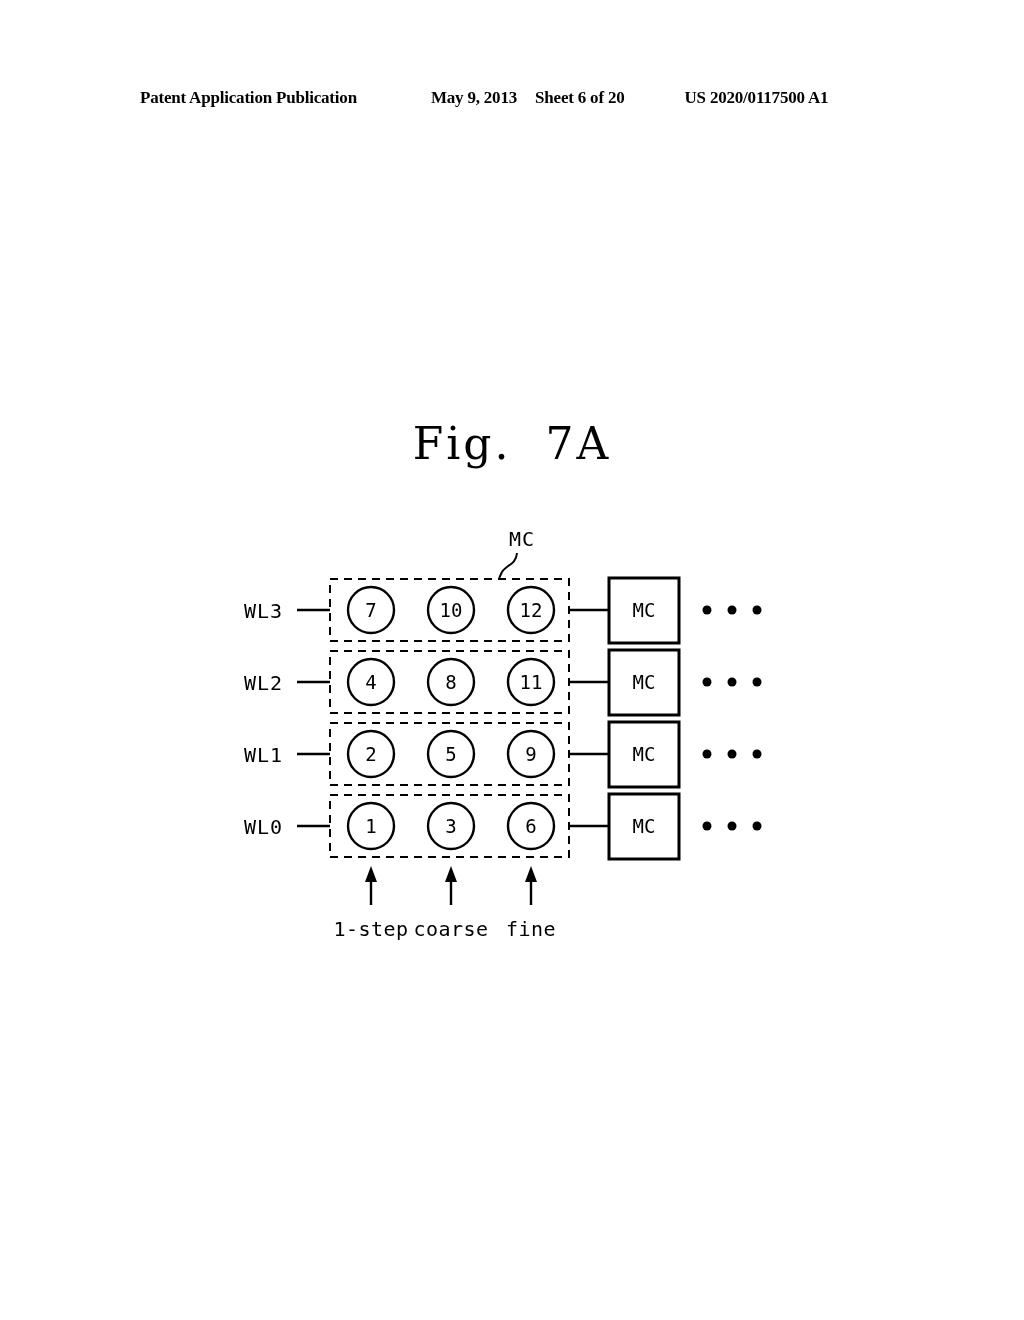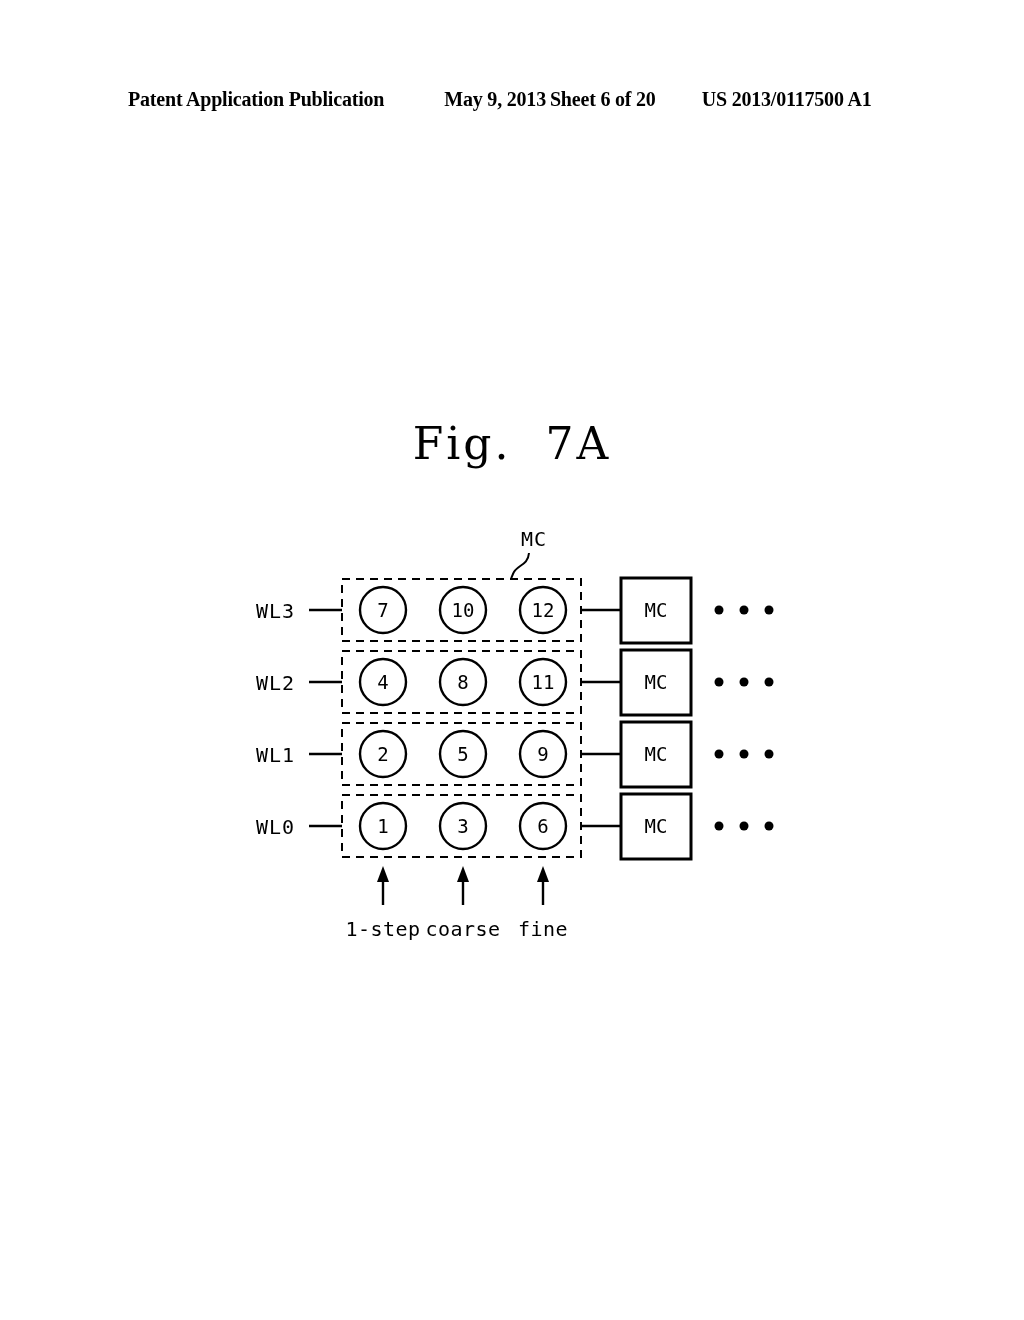--- a/index.html
+++ b/index.html
@@ -12,31 +12,32 @@
     height: 1320px;
     position: relative;
     overflow: hidden;
     font-family: "Liberation Sans", sans-serif;
     color: #000000;
   }
 
   
   #patent-header {
     position: absolute;
-    left: 128px;
+    left: 140px;
     top: 88px;
     width: 756px;
     height: 26px;
     display: flex;
     align-items: baseline;
     font-family: "Liberation Serif", "DejaVu Serif", serif;
     font-weight: bold;
-    font-size: 20px;
+    font-size: 17px;
     letter-spacing: -0.2px;
     white-space: nowrap;
+    gap: 14px;
   }
   #patent-header .hdr-pub   { }
   #patent-header .hdr-date  { margin-left: 60px; }
   #patent-header .hdr-sheet { margin-left: 4px; }
   #patent-header .hdr-num   { margin-left: 46px; }
 
   
   #figure-title {
     position: absolute;
     left: 0;
@@ -45,21 +46,21 @@
     text-align: center;
     font-family: "DejaVu Serif", "Liberation Serif", serif;
     font-size: 44px;
     letter-spacing: 3px;
     white-space: pre;
   }
 
   
   #diagram {
     position: absolute;
-    left: 16px;
+    left: 4px;
     top: 0;
     width: 816px;
     height: 1320px;
   }
   #diagram svg {
     display: block;
     width: 1024px;
     height: 1320px;
   }
 
@@ -82,21 +83,21 @@
   .leader     { stroke: #000000; stroke-width: 2; fill: none; }
   .dot        { fill: #000000; }
 </style>
 </head>
 <body>
 
 <div id="patent-header">
   <span class="hdr-pub">Patent Application Publication</span>
   <span class="hdr-date">May 9, 2013</span>
   <span class="hdr-sheet">Sheet 6 of 20</span>
-  <span class="hdr-num">US 2013/0117500 A1</span>
+  <span class="hdr-num">US 2020/0117500 A1</span>
 </div>
 
 <div id="figure-title">Fig.  7A</div>
 
 <div id="diagram">
 <svg viewBox="0 0 1024 1320" xmlns="http://www.w3.org/2000/svg">
 
   <text class="mono-text mc-tag" x="518" y="546" text-anchor="middle">MC</text>
   <path class="leader" d="M 513 553 C 512 566, 500 565, 497 574 C 495 578, 495 578, 495 580"></path>
 

